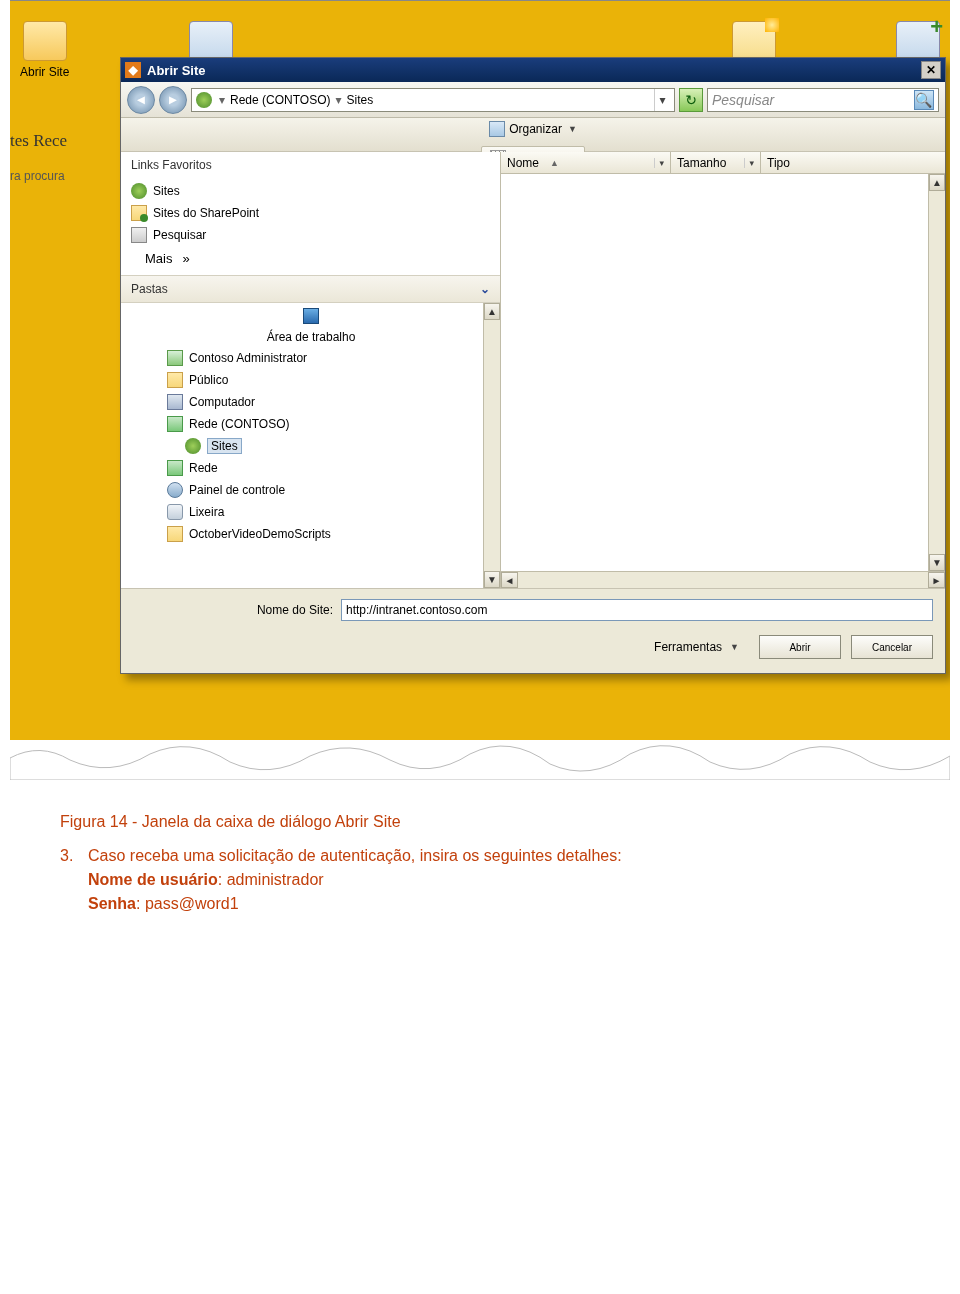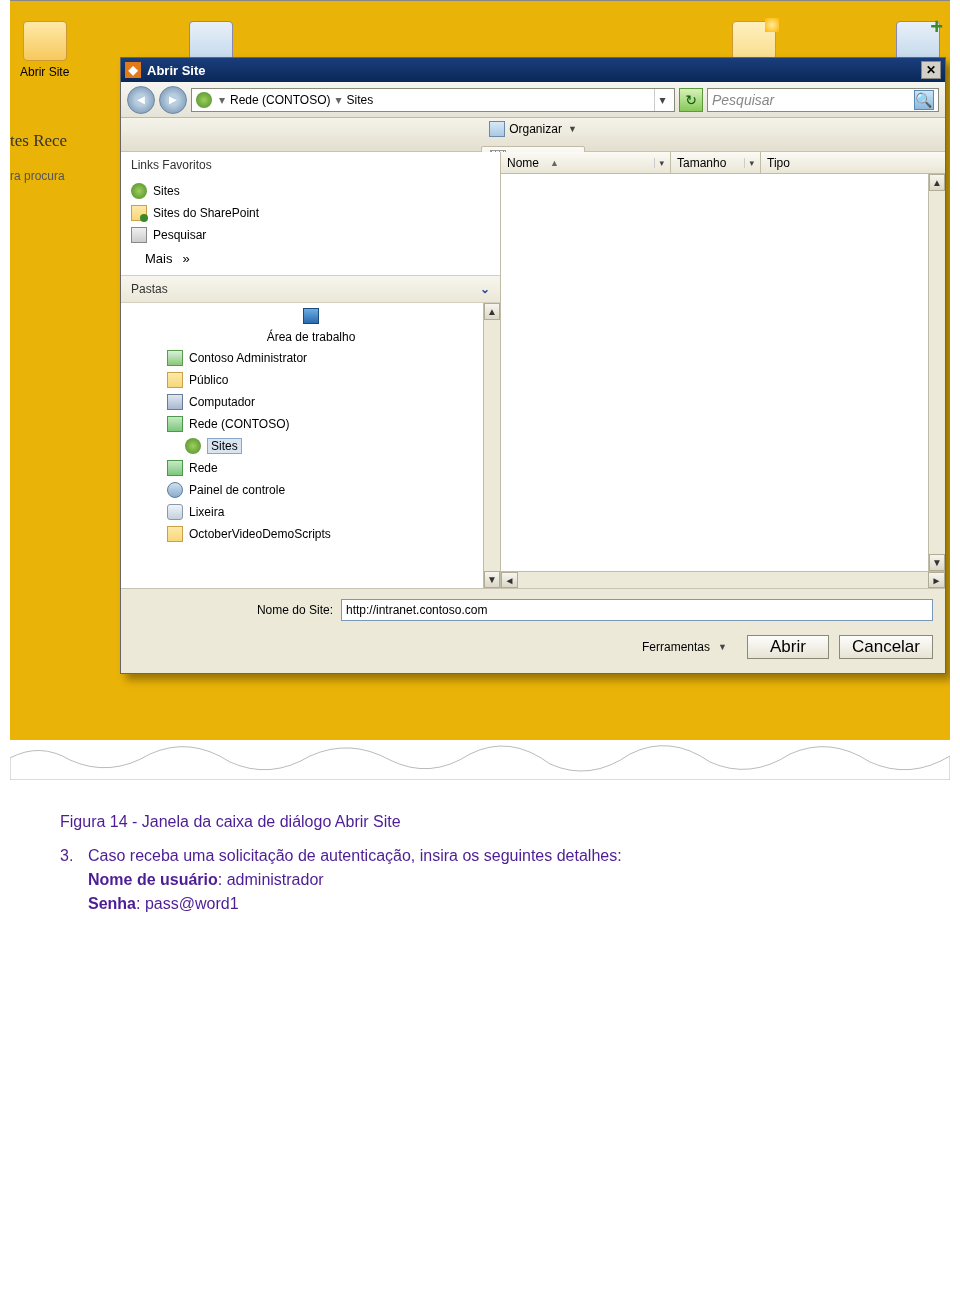--- a/index.html
+++ b/index.html
@@ -383,37 +383,37 @@
     align-items: center;
     gap: 10px;
     font-size: 12px;
   }
   .tools-link { display: inline-flex; align-items: center; gap: 6px; margin-right: 10px; }
   .win-btn {
     min-width: 82px;
     height: 24px;
     background: linear-gradient(#fdfdfb,#e7e3d4);
     border: 1px solid #8a8a7a;
-    font-size: 17px;
+    font-size: 10px;
     font-family: inherit;
     padding: 0 12px;
   }
   .torn-edge {
     position: absolute;
     left: 0; right: 0; bottom: 0;
     height: 40px;
     background: #fff;
   }
   .torn-edge svg { width: 100%; height: 40px; display: block; }
   .doc-text {
     padding: 30px 60px 20px 60px;
     font-family: Arial, Helvetica, sans-serif;
     font-size: 16px;
     line-height: 1.5;
-    color: #4c1d95;
+    color: #c2410c;
   }
   .doc-text .caption { margin-bottom: 10px; }
   .doc-text .step { display: flex; }
   .doc-text .step .num { width: 28px; flex-shrink: 0; }
   .doc-text .cred { margin-left: 28px; }
   .doc-text b { font-weight: bold; }
   .page-footer {
     padding: 380px 0 30px 30px;
     font-family: Arial, sans-serif;
     font-size: 15px;

